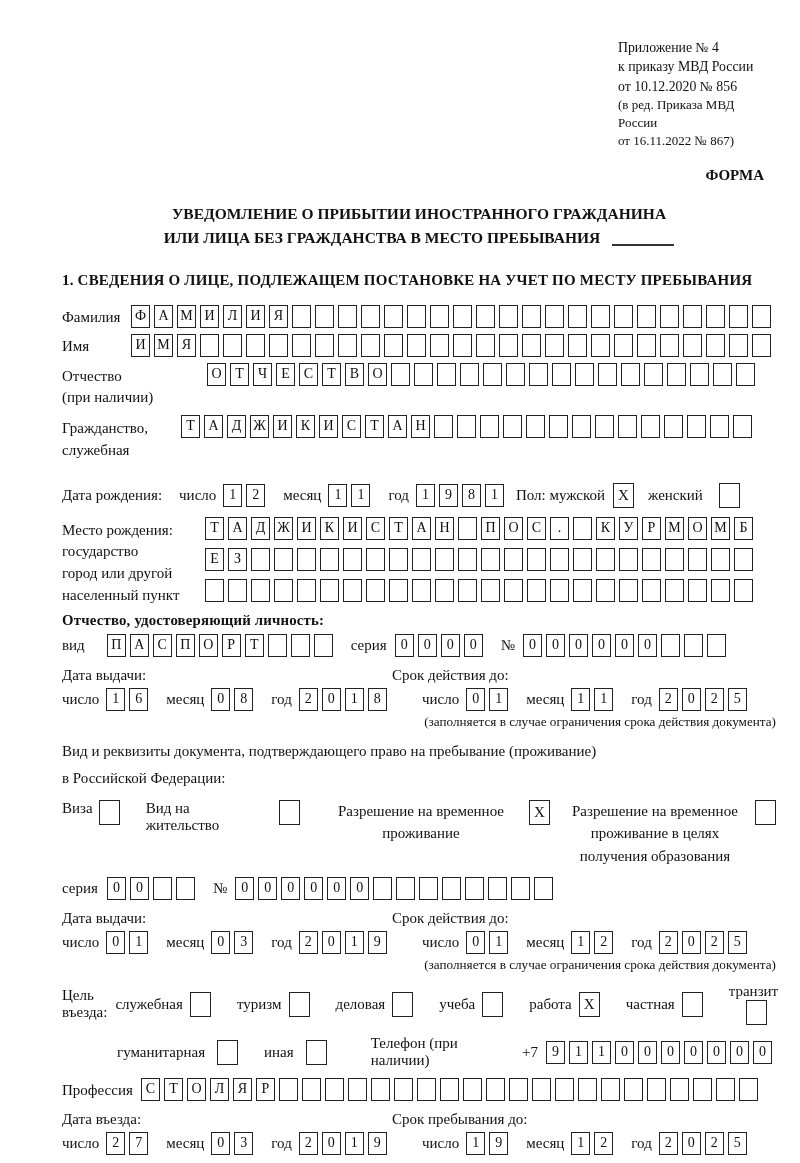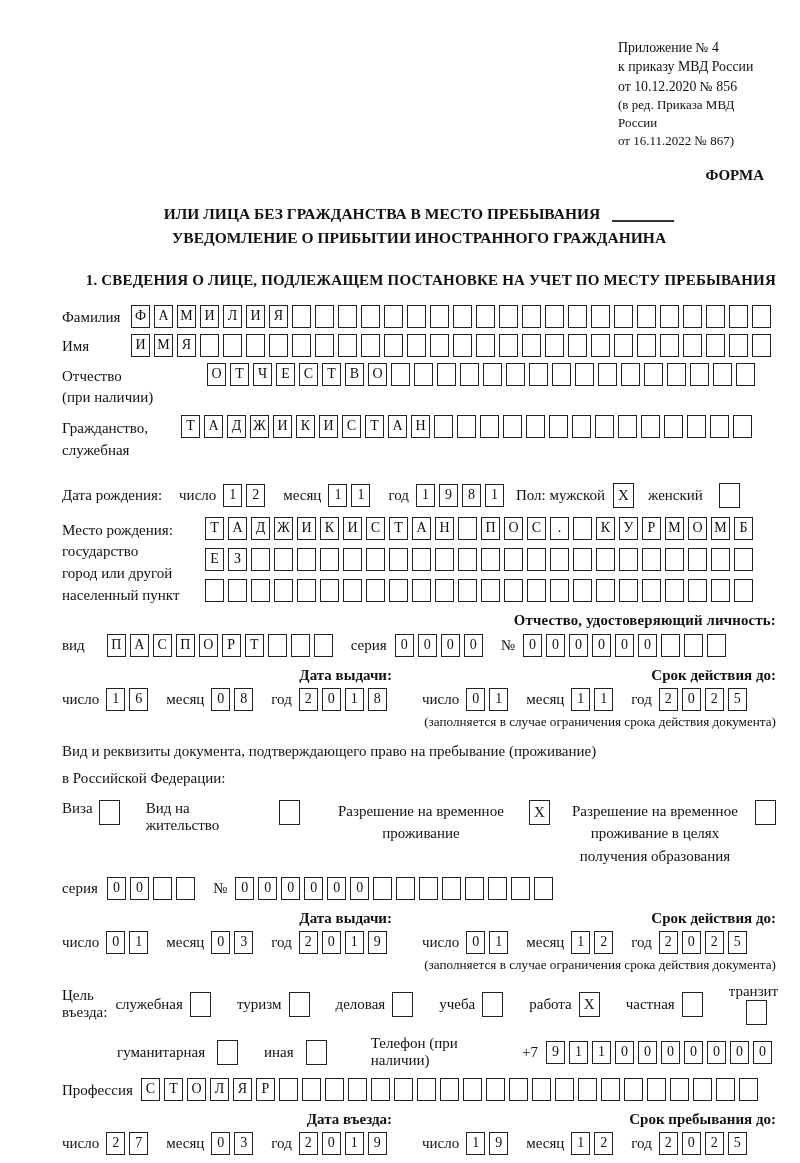--- a/index.html
+++ b/index.html
@@ -9,21 +9,21 @@
 
   
   .apx{margin-left:556px;font-size:13.8px;line-height:1.4;}
   .apx .sub{font-size:13px;}
   .forma{text-align:right;padding-right:12px;margin-top:16px;font-weight:bold;font-size:15px;}
 
   
   .title{ text-align:center;font-weight:bold;font-size:15.5px;line-height:1.55;margin-top:18px;}
   .title-underline{display:inline-block;width:62px;border-bottom:2.2px solid #333;margin-left:12px;
         transform:translateY(3px);}
-  .sec-heading{text-align:right;font-weight:bold;font-size:15px;margin-top:22px;letter-spacing:.2px;}
+  .sec-heading{text-align:left;font-weight:bold;font-size:15px;margin-top:22px;letter-spacing:.2px;}
 
   
   .row{display:flex;align-items:flex-start;margin-top:6px;}
   .lab{flex:none;line-height:1.25;padding-top:3px;}
   .lab2 div{line-height:1.45;}
   .w-surname{width:69px;} .w-patr{width:145px;} .w-cit{width:119px;}
   .w-birthplace{width:143px;} .w-prof{width:79px;} .w-reps{width:114px;}
 
   .cells{display:inline-flex;flex-wrap:nowrap;}
   .cell{display:inline-block;width:19px;height:23px;border:1.5px solid #222;box-sizing:border-box;
@@ -32,21 +32,21 @@
         text-align:center;font-size:15px;line-height:22px;background:#fff;flex:none;}
 
   .stack{display:flex;flex-direction:column;}
   .stack .cells{margin-bottom:8px;}
 
   
   .dpair{display:flex;margin-top:4px;}
   .dcol-l{width:360px;flex:none;}
   .dcol-r{flex:1;}
   .dhead{display:flex;margin-top:10px;}
-  .dhead div{text-align:right;font-weight:bold;}
+  .dhead div{text-align:left;}
   .dgroup{display:flex;align-items:center;}
   .dlab{margin:0 7px 0 0;}
   .dlab.mid{margin-left:14px;}
   .note{ text-align:right;font-size:13.2px;margin-top:3px;}
 
   .intro{line-height:1.8;margin-top:8px;}
 
   
   .opts{display:flex;align-items:flex-start;margin-top:8px;}
   .opt{display:flex;align-items:flex-start;}
@@ -77,22 +77,22 @@
     <div class="apx">
       <div>Приложение № 4</div>
       <div>к приказу МВД России</div>
       <div>от 10.12.2020 № 856</div>
       <div class="sub">(в ред. Приказа МВД России</div>
       <div class="sub">от 16.11.2022 № 867)</div>
     </div>
     <div class="forma">ФОРМА</div>
 
     <div class="title">
+      <div>УВЕДОМЛЕНИЕ О ПРИБЫТИИ ИНОСТРАННОГО ГРАЖДАНИНА</div>
       <div><span>ИЛИ ЛИЦА БЕЗ ГРАЖДАНСТВА В МЕСТО ПРЕБЫВАНИЯ</span><span class="title-underline"></span></div>
-      <div>УВЕДОМЛЕНИЕ О ПРИБЫТИИ ИНОСТРАННОГО ГРАЖДАНИНА</div>
     </div>
 
     <div class="sec-heading">1. СВЕДЕНИЯ О ЛИЦЕ, ПОДЛЕЖАЩЕМ ПОСТАНОВКЕ НА УЧЕТ ПО МЕСТУ ПРЕБЫВАНИЯ</div>
 
     <div class="row" style="margin-top:16px;">
       <span class="lab w-surname">Фамилия</span>
       <span class="cells">
           <span class="cell">Ф</span>
           <span class="cell">А</span>
           <span class="cell">М</span>

